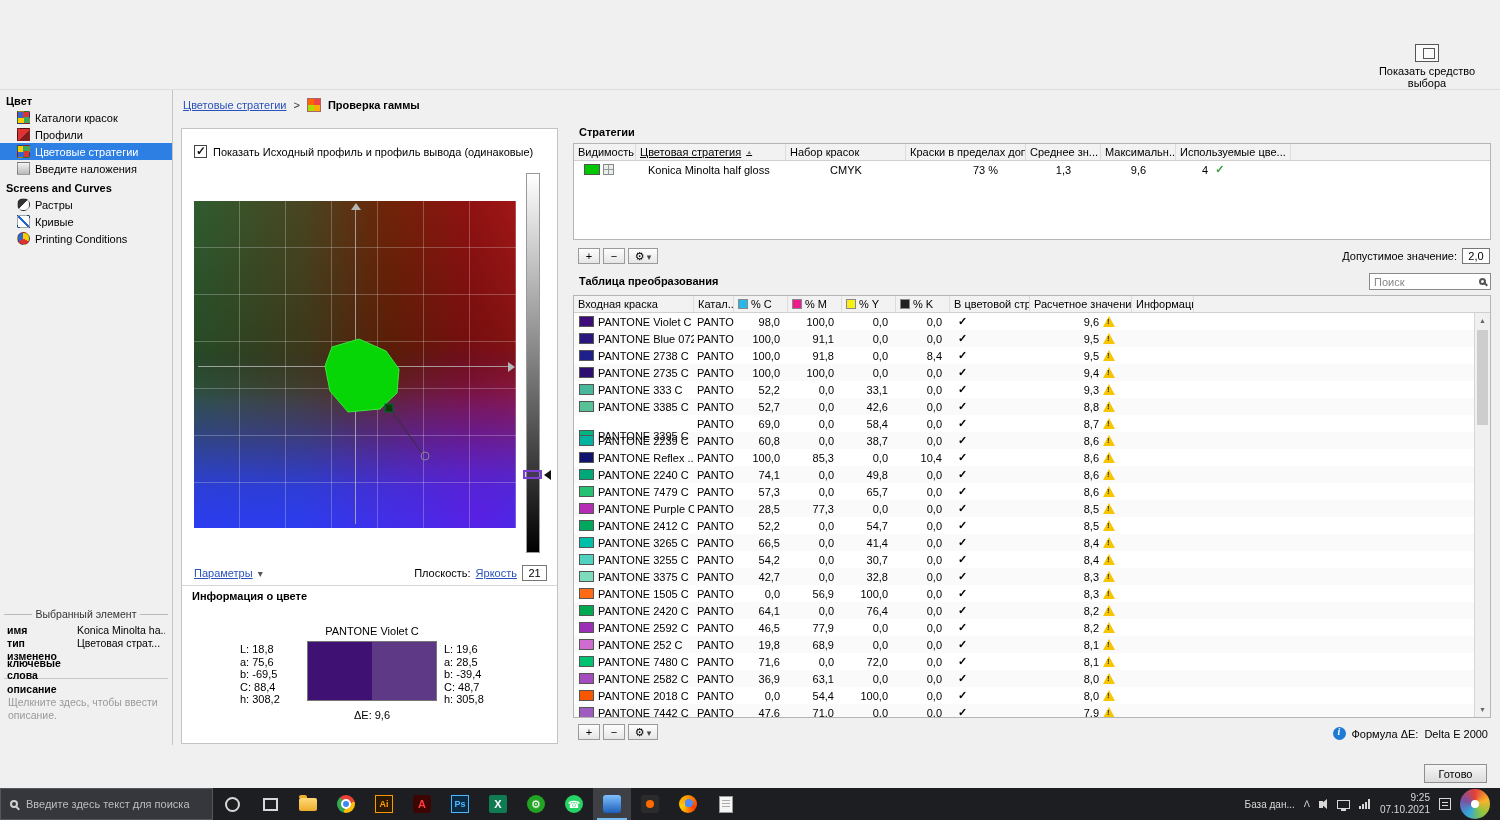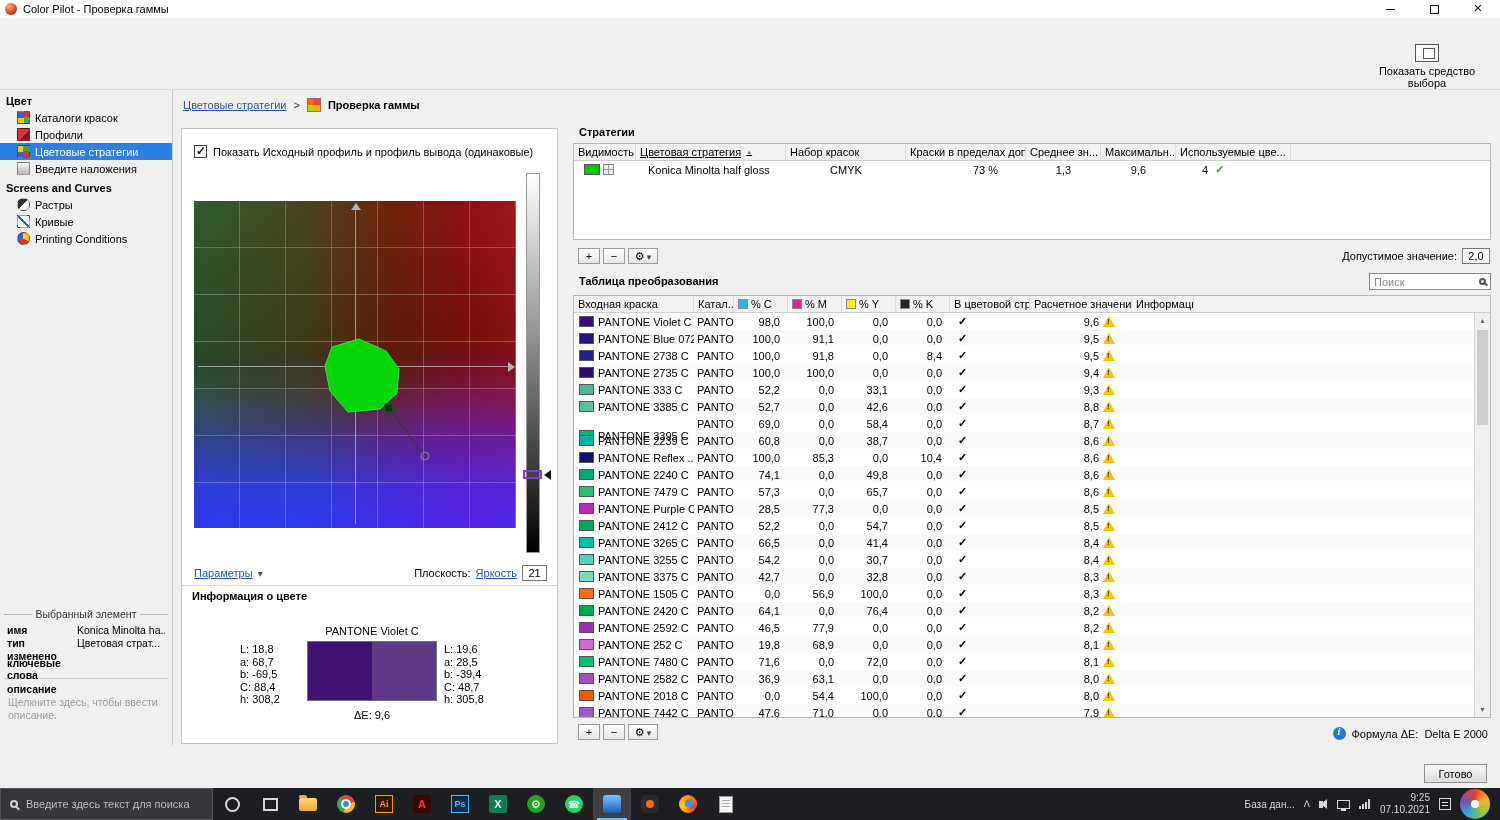--- a/index.html
+++ b/index.html
@@ -218,35 +218,20 @@
   .notif::after{content:"";position:absolute;left:2px;top:3px;right:2px;height:1px;background:#d8d8d8;box-shadow:0 3px 0 #d8d8d8}
   .pinwheel{width:30px;height:30px;border-radius:50%;position:relative;
             background:conic-gradient(#e4403a,#f7b32b,#8bc53f,#33a6dd,#7a51a1,#e4403a)}
   .pinwheel::after{content:"";position:absolute;left:11px;top:11px;width:8px;height:8px;border-radius:50%;background:#fff}
 </style>
 </head>
 <body>
 
 <div class="app">
 
-  <div class="titlebar">
-    <span class="app-icon"></span>
-    <span>Color Pilot - Проверка гаммы</span>
-    <div class="win-controls">
-      <div class="win-btn">
-          <span class="wb-min-g"></span>
-        </div>
-      <div class="win-btn">
-          <span class="wb-max-g"></span>
-        </div>
-      <div class="win-btn">
-          <span class="wb-close-g"></span>
-        </div>
-    </div>
-  </div>
 
 
   <div class="toolband">
     <div class="picker">
       <div class="picker-icon"></div>
       <div>Показать средство выбора</div>
     </div>
   </div>
 
   <div class="sidebar">
@@ -355,21 +340,21 @@
 
       <div class="info-sep"></div>
       <div class="info-header">Информация о цвете</div>
       <div class="ci-name">PANTONE Violet C</div>
       <div class="ci-swatch">
         <div id="sw-left" style="background: rgb(63, 17, 115);"></div>
         <div id="sw-right" style="background: rgb(94, 58, 134);"></div>
       </div>
       <div class="ci-left">
           <div>L: 18,8</div>
-          <div>a: 68,7</div>
+          <div>a: 75,6</div>
           <div>b: -69,5</div>
           <div>C: 88,4</div>
           <div>h: 308,2</div>
         </div>
       <div class="ci-right">
           <div>L: 19,6</div>
           <div>a: 28,5</div>
           <div>b: -39,4</div>
           <div>C: 48,7</div>
           <div>h: 305,8</div>

